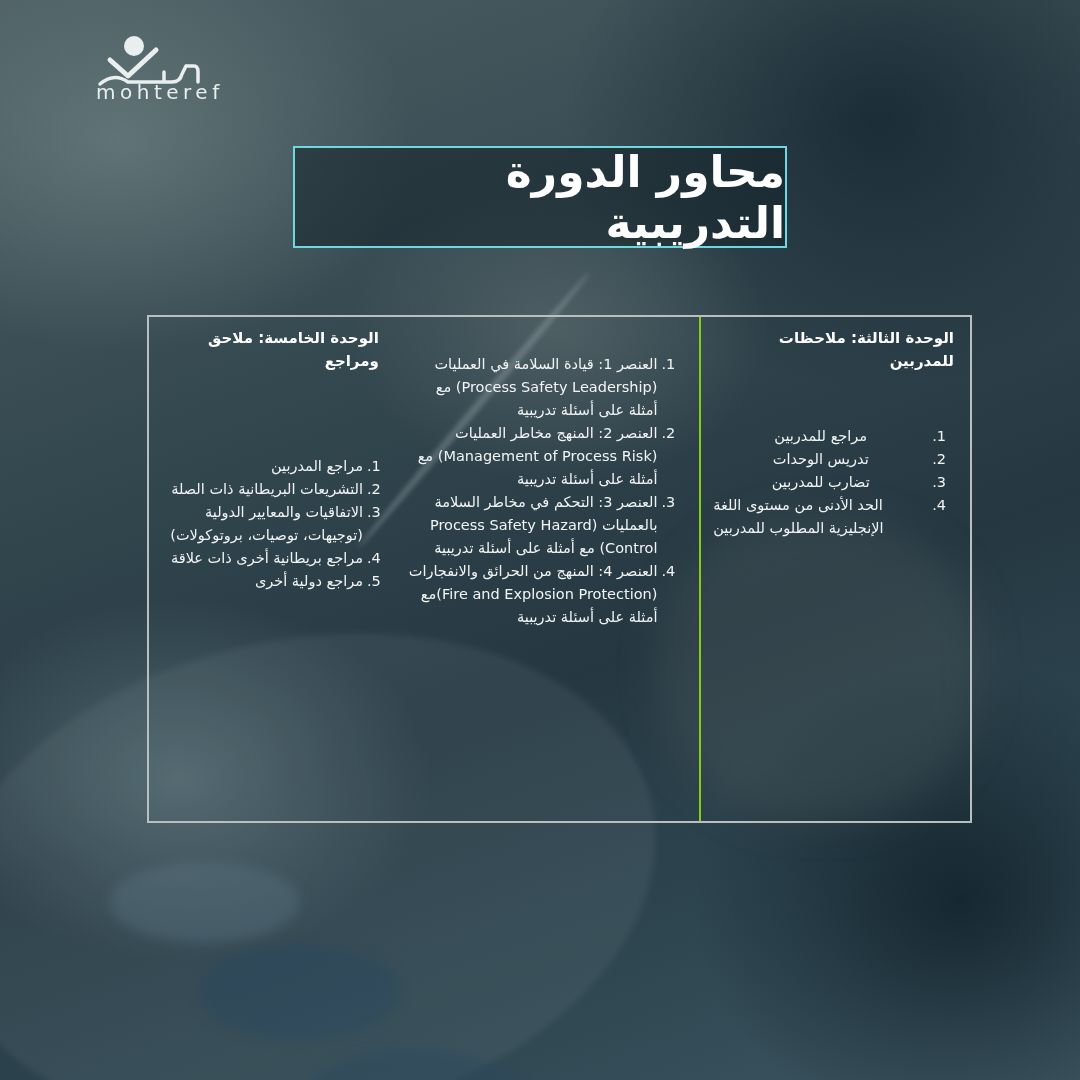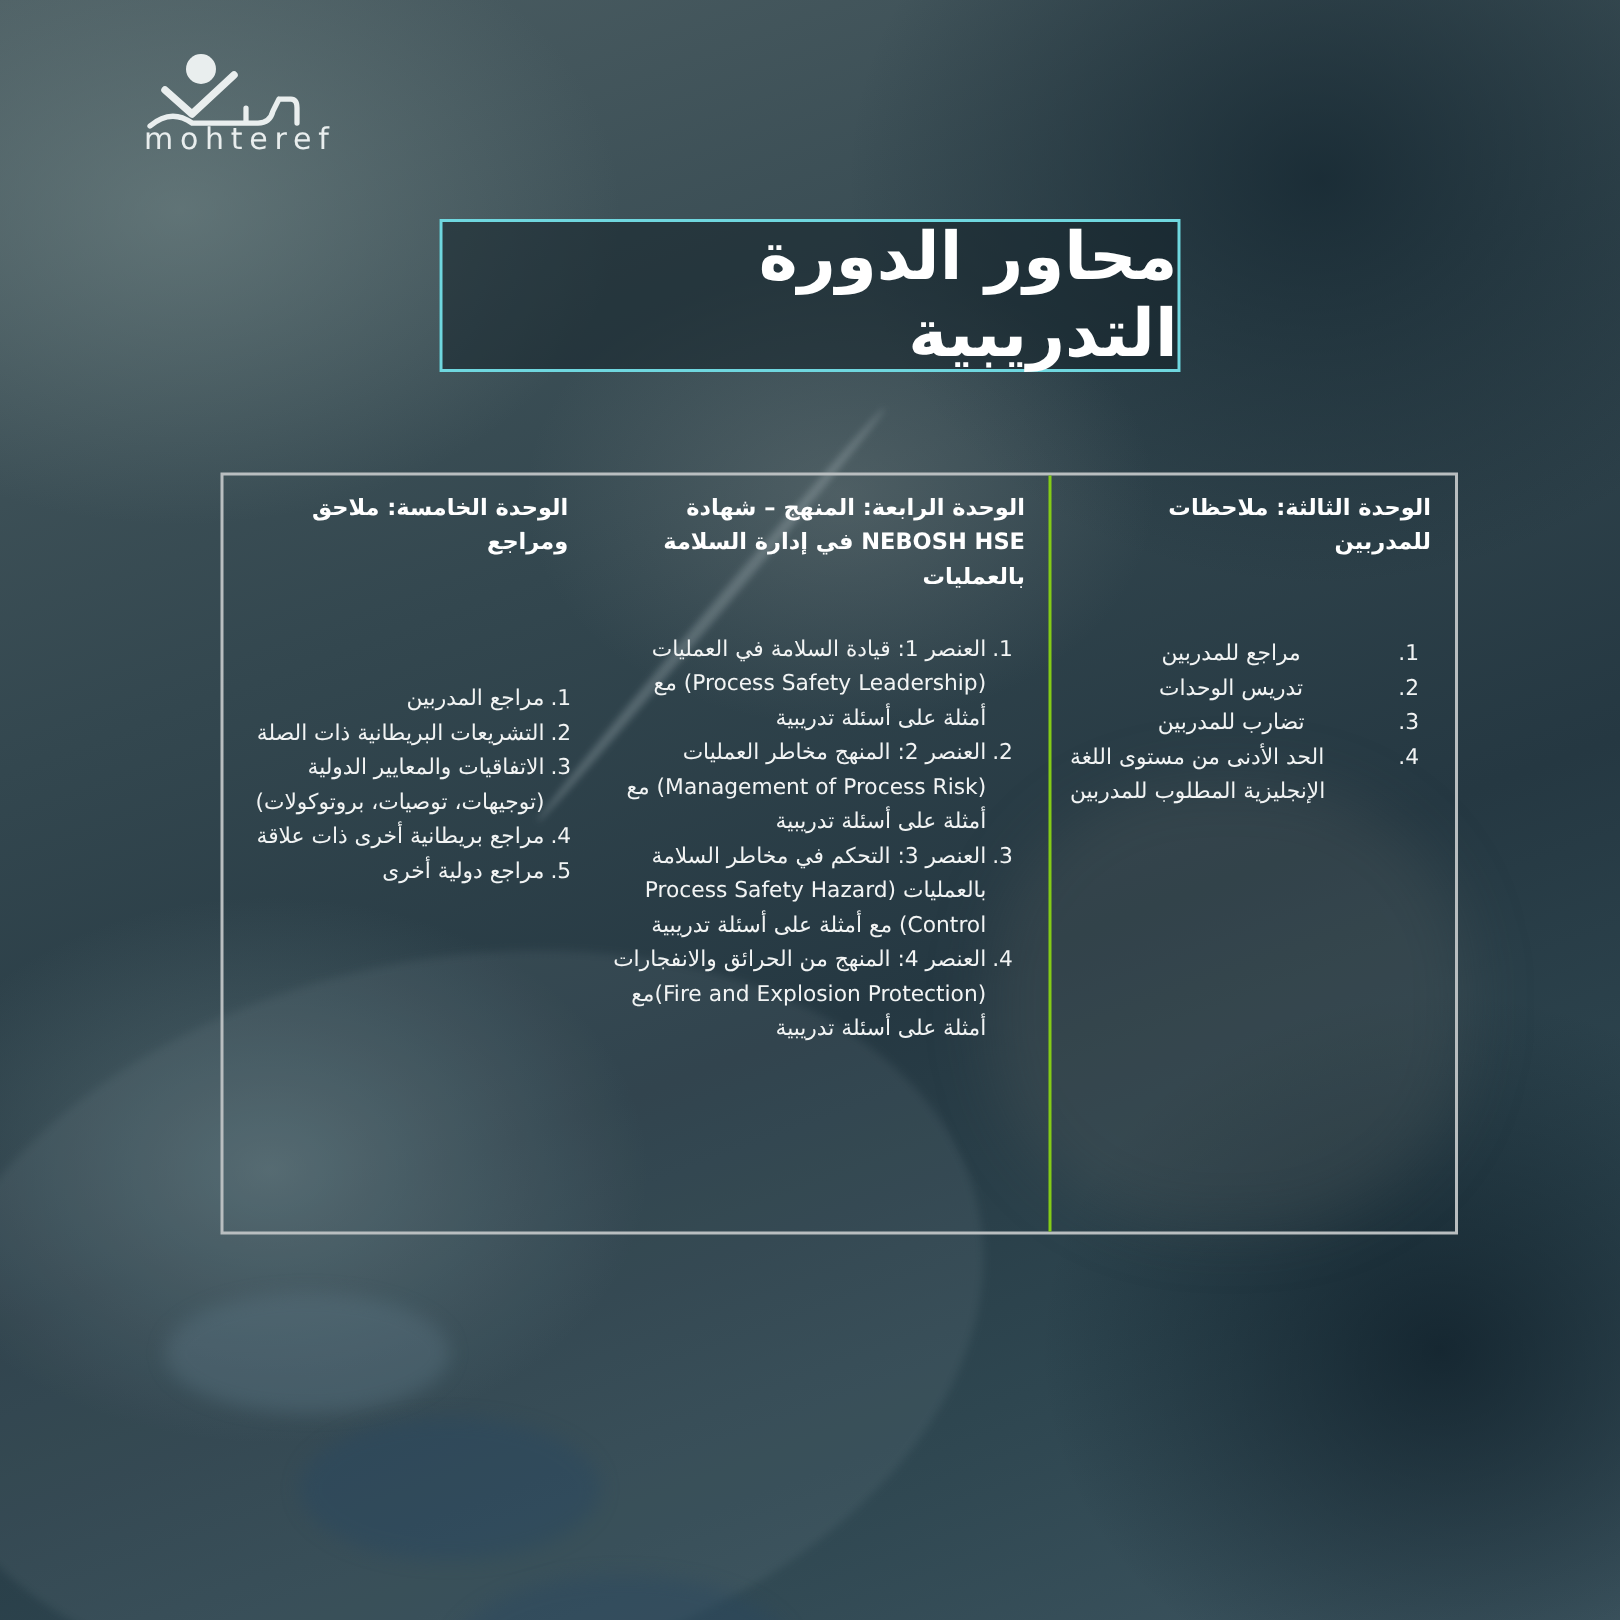--- a/index.html
+++ b/index.html
@@ -113,21 +113,20 @@
           <span class="txt">تضارب للمدربين</span>
         </li>
       <li class="wrap">
           <span class="num">4.</span>
           <span class="txt">الحد الأدنى من مستوى اللغة الإنجليزية المطلوب للمدربين</span>
         </li>
     </ol>
   </div>
 
   <div class="col col-4">
-    <h2>الوحدة الرابعة: المنهج – شهادة NEBOSH HSE في إدارة السلامة بالعمليات</h2>
     <ol>
       <li>
           <span class="num">1.</span>
           <span class="txt">العنصر 1: قيادة السلامة في العمليات (Process Safety Leadership) مع أمثلة على أسئلة تدريبية</span>
         </li>
       <li>
           <span class="num">2.</span>
           <span class="txt">العنصر 2: المنهج مخاطر العمليات (Management of Process Risk) مع أمثلة على أسئلة تدريبية</span>
         </li>
       <li>

